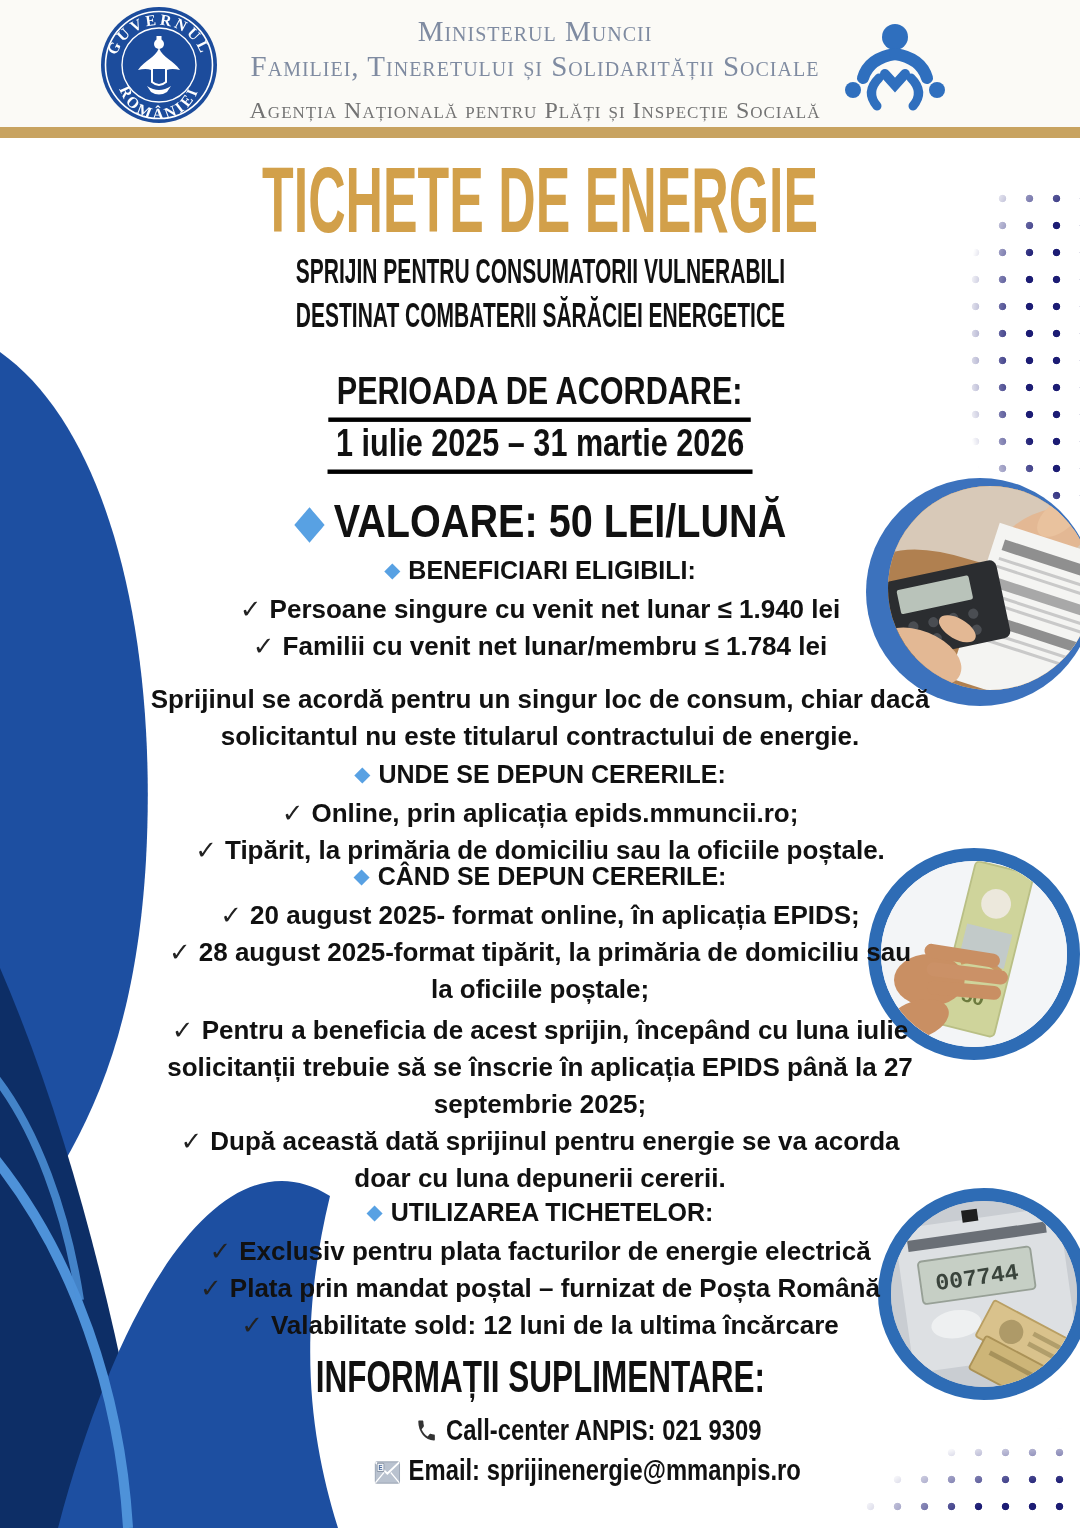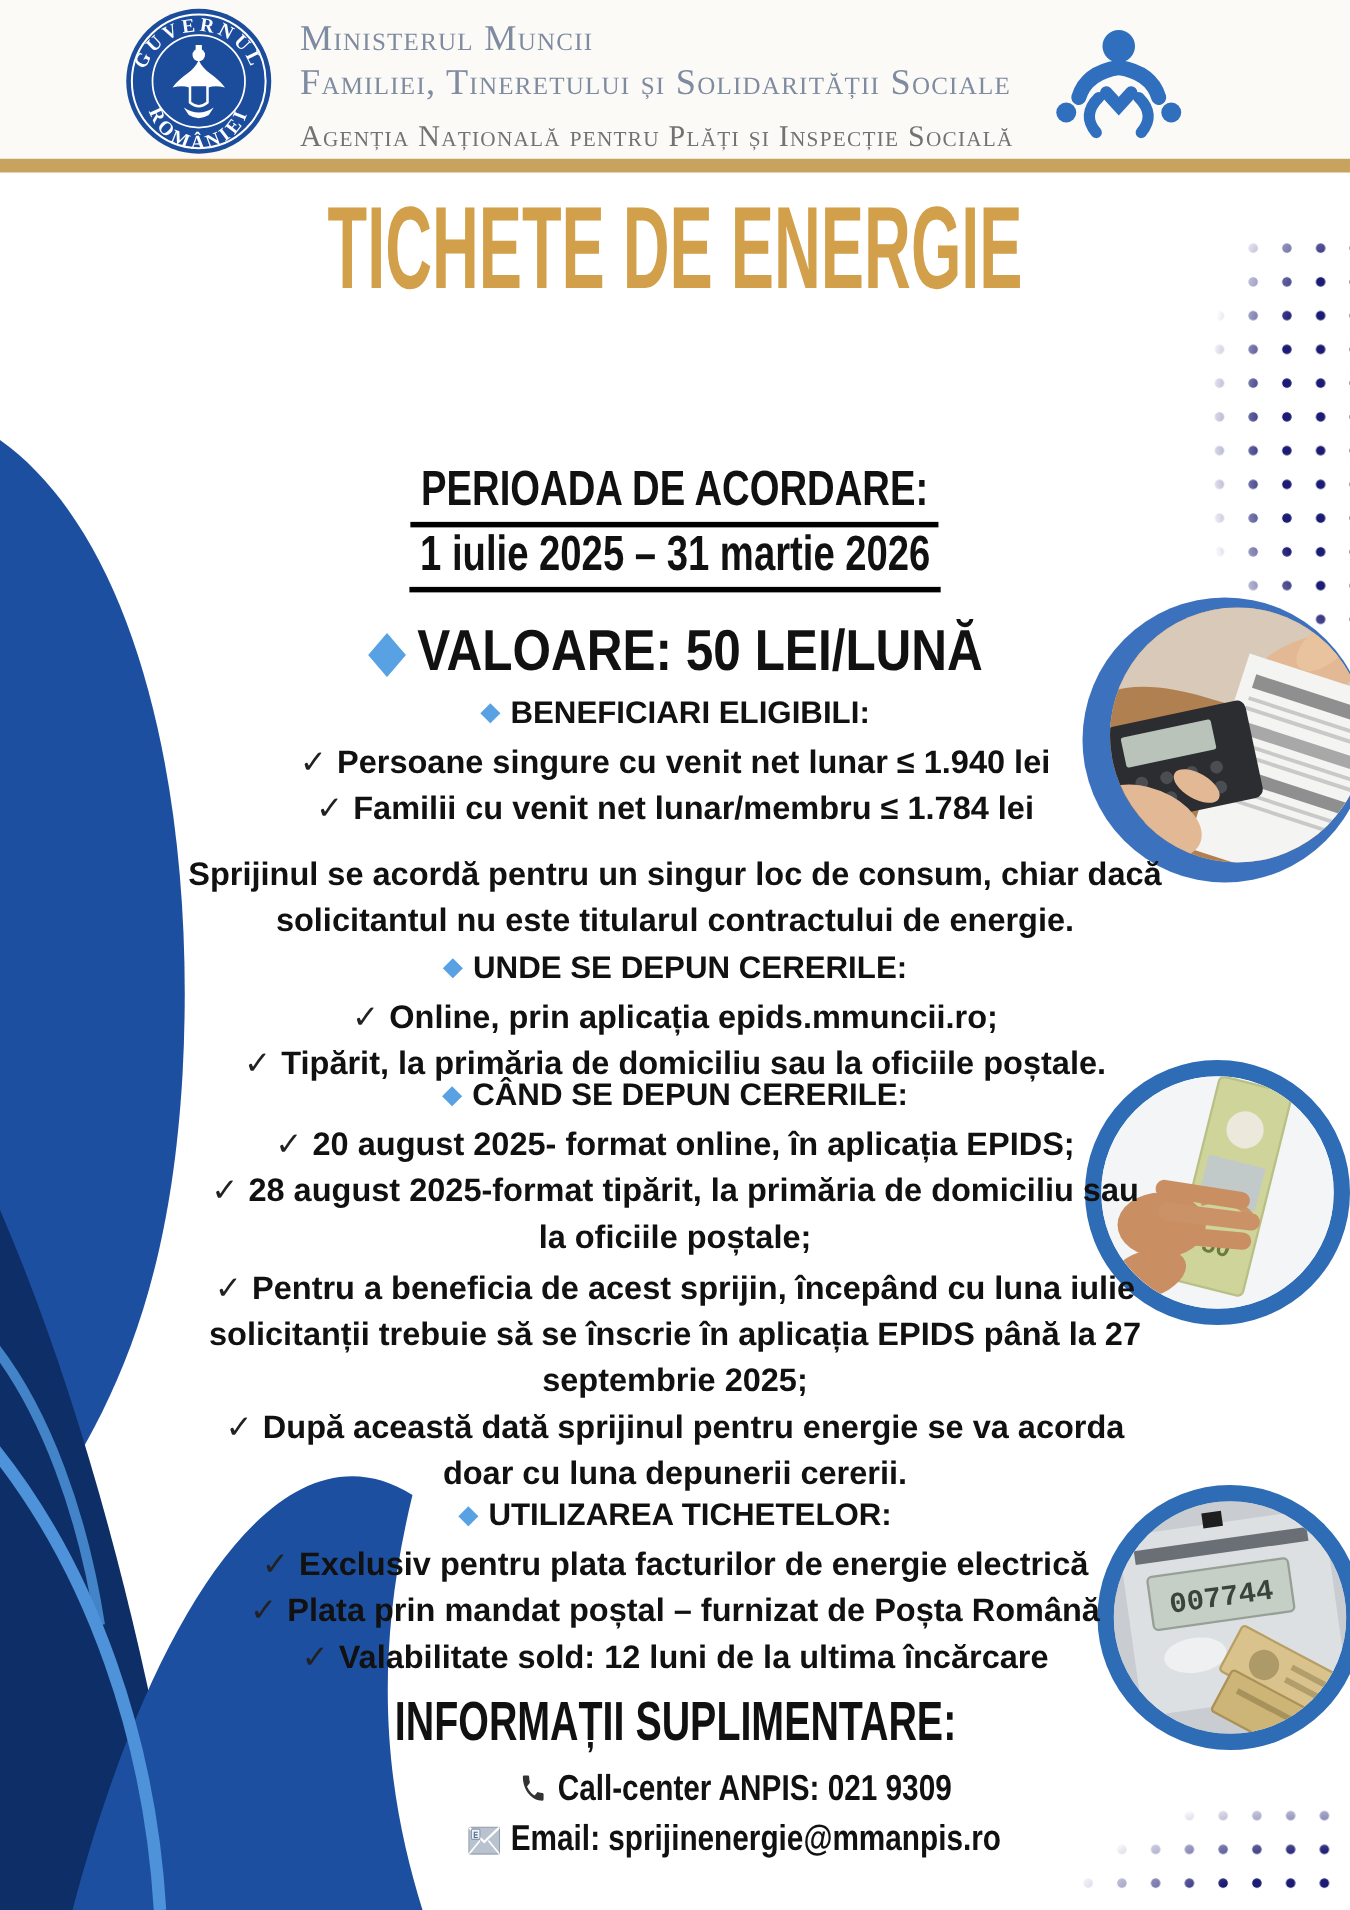--- a/index.html
+++ b/index.html
@@ -6,21 +6,21 @@
   #poster{
     position:relative;width:1080px;height:1528px;margin:0 auto;
     background:#ffffff;overflow:hidden;
     font-family:"Liberation Sans","DejaVu Sans",sans-serif;color:#111;
   }
   
   #header{position:absolute;left:0;top:0;width:1080px;height:127px;background:#fbfaf6;}
   #gold-bar{position:absolute;left:0;top:127px;width:1080px;height:11px;background:#c8a360;}
   #gov-logo{position:absolute;left:100px;top:6px;width:118px;height:118px;}
   #anpis-logo{position:absolute;left:843px;top:18px;width:104px;height:100px;}
-  #header-center{position:absolute;left:240px;top:14px;width:590px;
+  #header-center{position:absolute;left:240px;top:14px;width:590px;text-align:center;
     font-family:"Liberation Serif","DejaVu Serif",serif;font-variant:small-caps;color:#7f8ba1;}
   .min-line{font-size:29px;letter-spacing:1px;line-height:1.22;font-weight:500;}
   .agency-line{font-size:24px;letter-spacing:1px;margin-top:12px;color:#737373;}
   
   #left-wave{position:absolute;left:0;top:0;width:360px;height:1528px;pointer-events:none;}
   .dots{position:absolute;pointer-events:none;
     background-image:radial-gradient(circle,#1c1c74 3.4px,transparent 4.1px);
     background-size:27px 27px;}
   #dots-top{left:935px;top:185px;width:145px;height:330px;
     -webkit-mask-image:radial-gradient(110% 95% at 105% 50%,#000 45%,transparent 78%);
@@ -200,20 +200,26 @@
         <rect x="140" y="154" width="70" height="5" fill="#8a7a4a" opacity=".5"></rect>
         <rect x="96" y="170" width="140" height="40" rx="3" fill="#cdb578" stroke="#ab9257" stroke-width="2"></rect>
         <rect x="108" y="182" width="80" height="5" fill="#82703e" opacity=".5"></rect>
       </g>
     </svg>
   </div>
 
   <div class="blk" id="title">
     <span class="sqz">TICHETE DE ENERGIE</span>
   </div>
+  <div class="blk sub" id="subtitle1">
+    <span class="sqz">SPRIJIN PENTRU CONSUMATORII VULNERABILI</span>
+  </div>
+  <div class="blk sub" id="subtitle2">
+    <span class="sqz">DESTINAT COMBATERII SĂRĂCIEI ENERGETICE</span>
+  </div>
 
   <div class="blk period" id="period-heading">
     <span class="sqz">PERIOADA DE ACORDARE:</span>
   </div>
   <div class="blk period" id="period-range">
     <span class="sqz">1 iulie 2025 – 31 martie 2026</span>
   </div>
 
   <div class="blk" id="valoare">
     <span class="sqz"><span class="dia">◆</span><span>VALOARE: 50 LEI/LUNĂ</span></span>

